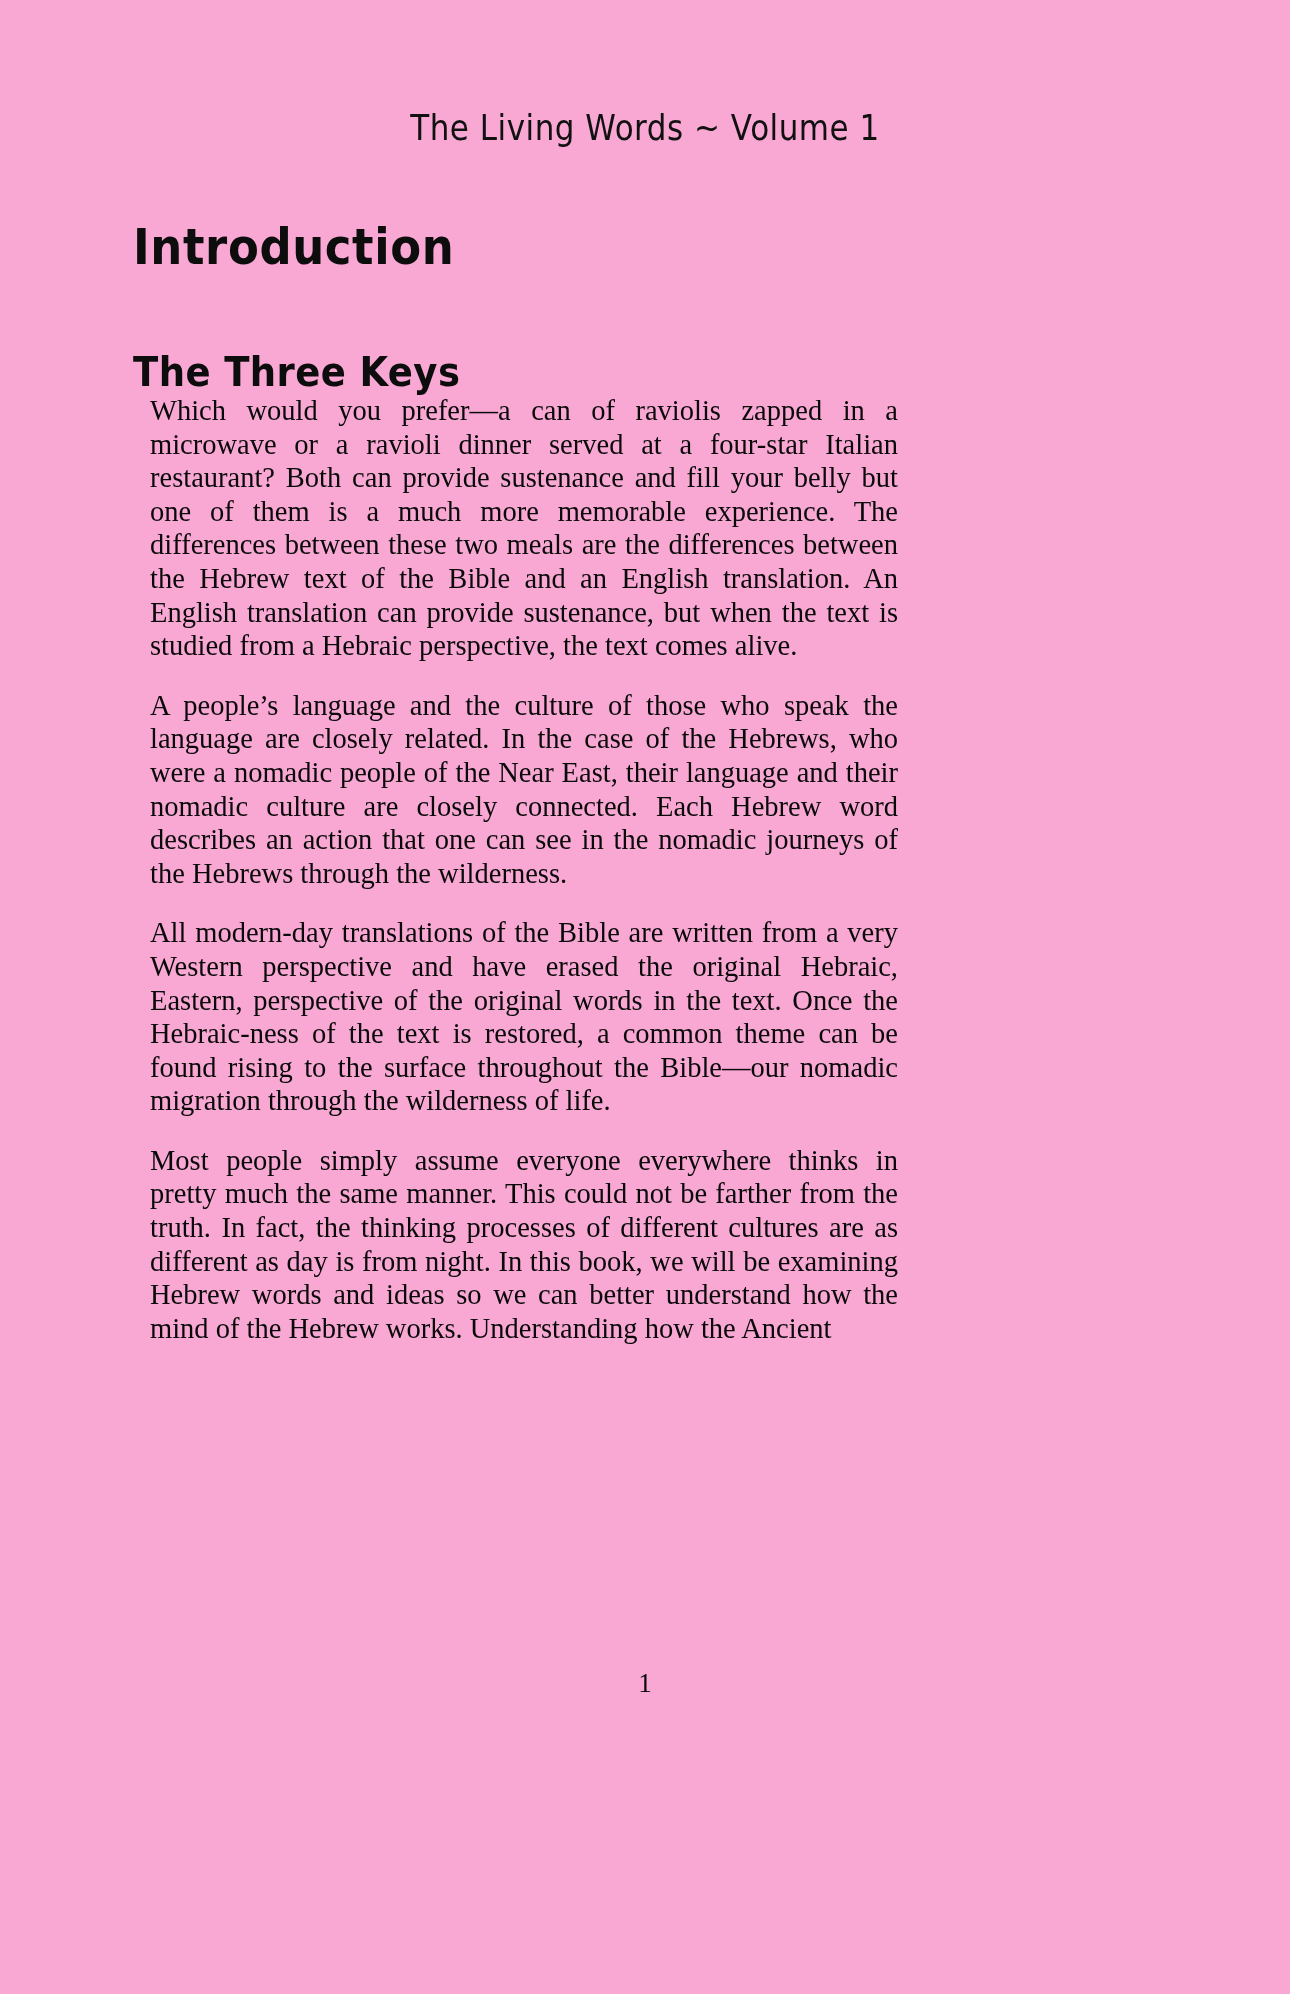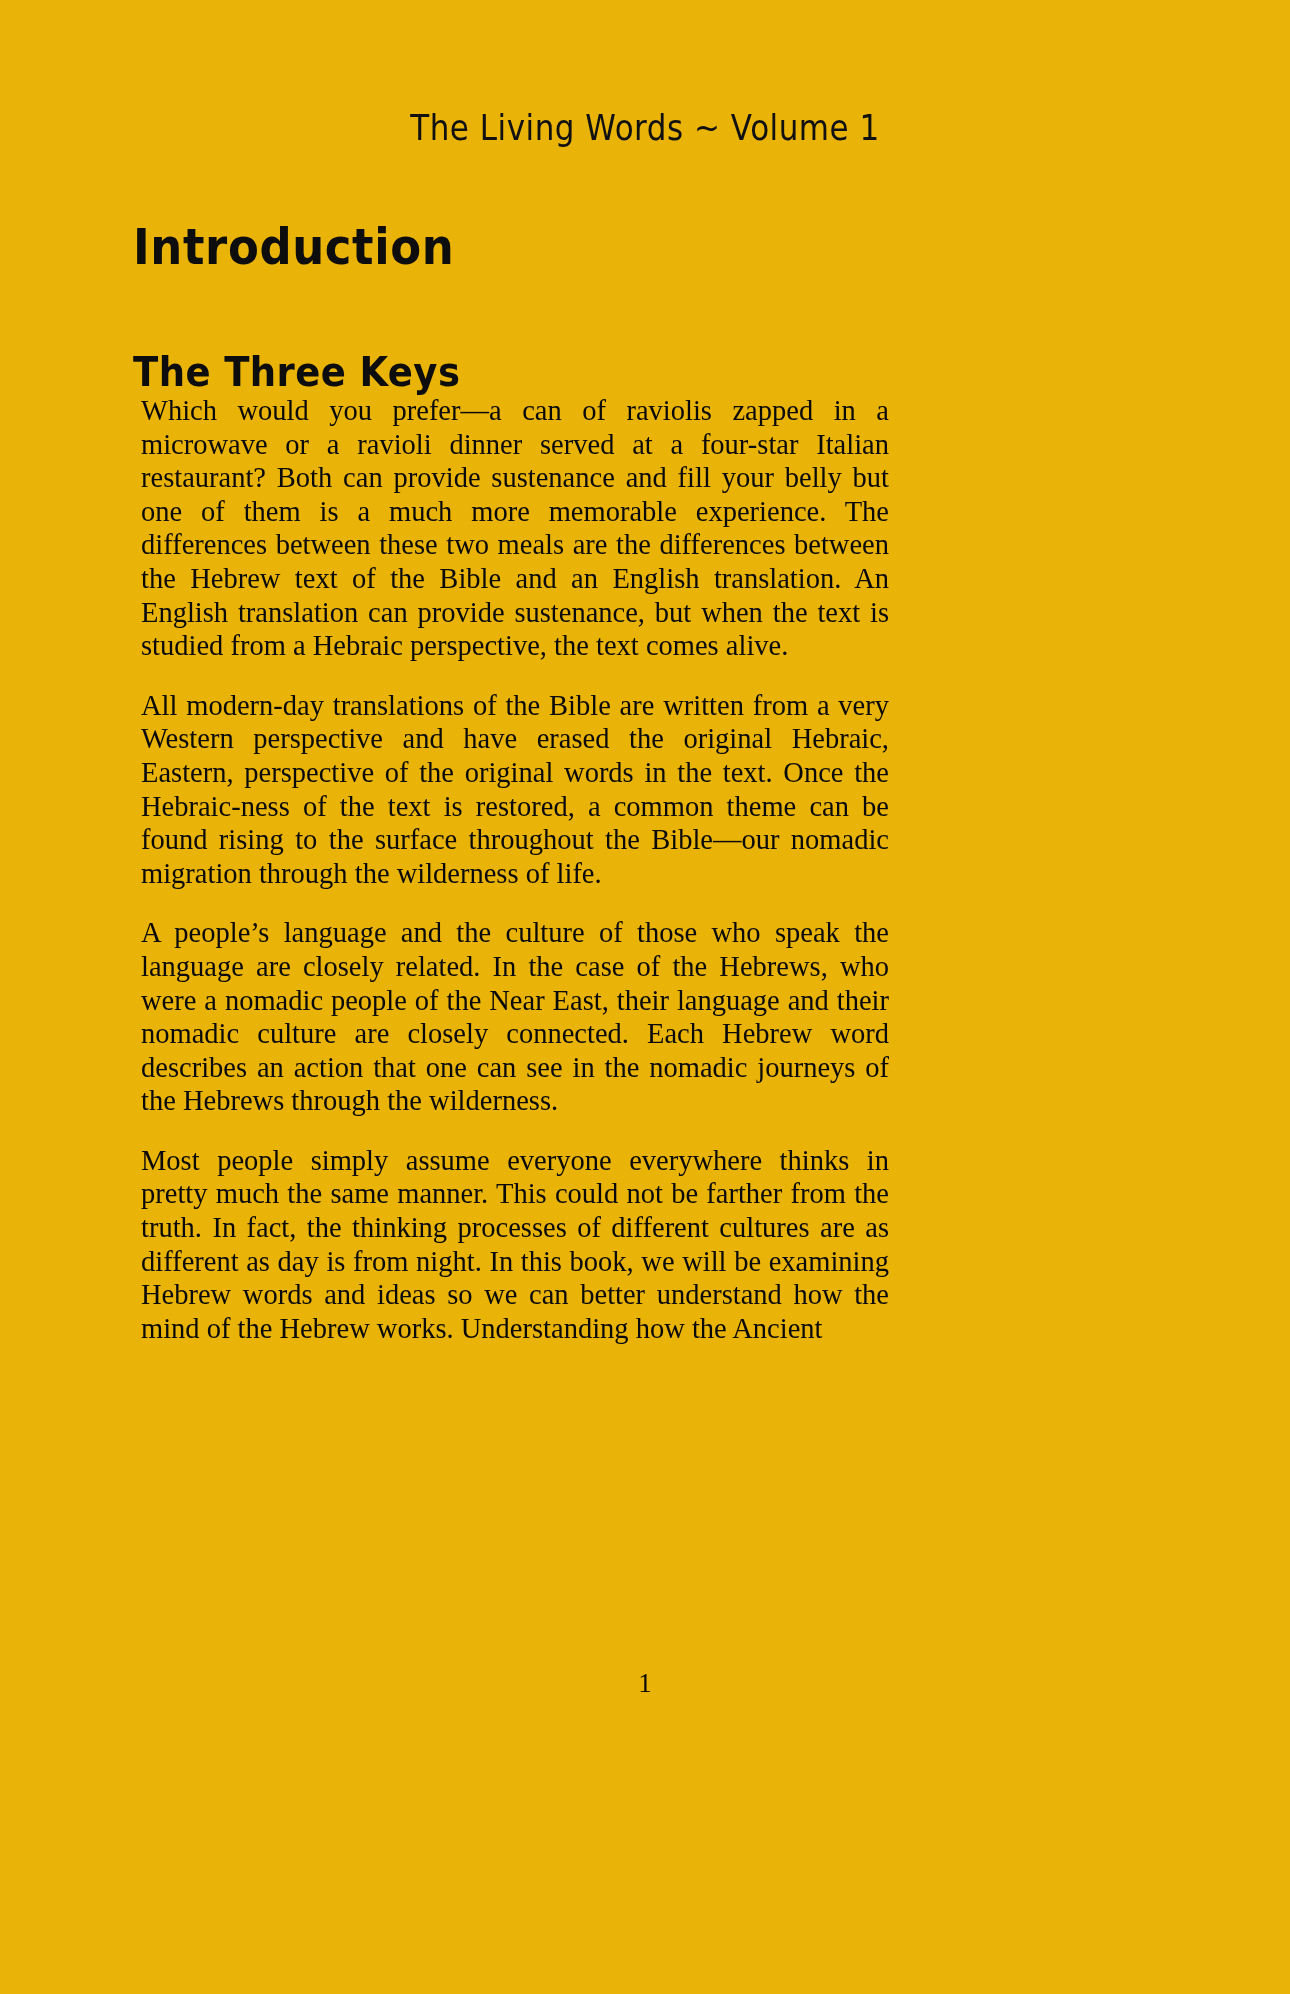--- a/index.html
+++ b/index.html
@@ -12,21 +12,21 @@
     height: 1994px;
     position: relative;
     font-family: "Liberation Serif", "DejaVu Serif", serif;
     color: #0a0a0a;
     overflow: hidden;
   }
 
   .page {
     position: absolute;
     inset: 0;
-    background: #eab308;
+    background: #f9a8d4;
   }
 
   
   .running-head {
     position: absolute;
     top: 108px;
     left: 0;
     width: 1290px;
     text-align: center;
     font-family: "DejaVu Sans", "Liberation Sans", sans-serif;
@@ -61,21 +61,21 @@
     letter-spacing: 0.4px;
     color: #0d0d0d;
     transform: scaleY(1.1);
     transform-origin: left top;
   }
 
   
   .body-block {
     position: absolute;
     top: 394px;
-    left: 141px;
+    left: 150px;
     width: 748px;
   }
 
   .body-paragraph {
     font-family: "Liberation Serif", "DejaVu Serif", serif;
     font-size: 28.5px;
     line-height: 33.6px;
     text-align: justify;
     text-justify: inter-word;
     margin: 0 0 26px 0;
@@ -104,20 +104,20 @@
 <div class="page">
 
   <div class="running-head">The Living Words ~ Volume 1</div>
 
   <h1 class="chapter-title">Introduction</h1>
 
   <h2 class="section-heading">The Three Keys</h2>
 
   <div class="body-block">
     <p class="body-paragraph">Which would you prefer—a can of raviolis zapped in a microwave or a ravioli dinner served at a four-star Italian restaurant? Both can provide sustenance and fill your belly but one of them is a much more memorable experience. The differences between these two meals are the differences between the Hebrew text of the Bible and an English translation. An English translation can provide sustenance, but when the text is studied from a Hebraic perspective, the text comes alive.</p>
+    <p class="body-paragraph">A people’s language and the culture of those who speak the language are closely related. In the case of the Hebrews, who were a nomadic people of the Near East, their language and their nomadic culture are closely connected. Each Hebrew word describes an action that one can see in the nomadic journeys of the Hebrews through the wilderness.</p>
     <p class="body-paragraph">All modern-day translations of the Bible are written from a very Western perspective and have erased the original Hebraic, Eastern, perspective of the original words in the text. Once the Hebraic-ness of the text is restored, a common theme can be found rising to the surface throughout the Bible—our nomadic migration through the wilderness of life.</p>
-    <p class="body-paragraph">A people’s language and the culture of those who speak the language are closely related. In the case of the Hebrews, who were a nomadic people of the Near East, their language and their nomadic culture are closely connected. Each Hebrew word describes an action that one can see in the nomadic journeys of the Hebrews through the wilderness.</p>
     <p class="body-paragraph">Most people simply assume everyone everywhere thinks in pretty much the same manner. This could not be farther from the truth. In fact, the thinking processes of different cultures are as different as day is from night. In this book, we will be examining Hebrew words and ideas so we can better understand how the mind of the Hebrew works. Understanding how the Ancient</p>
   </div>
 
   <div class="folio">1</div>
 
 </div>
 
 </body></html>

